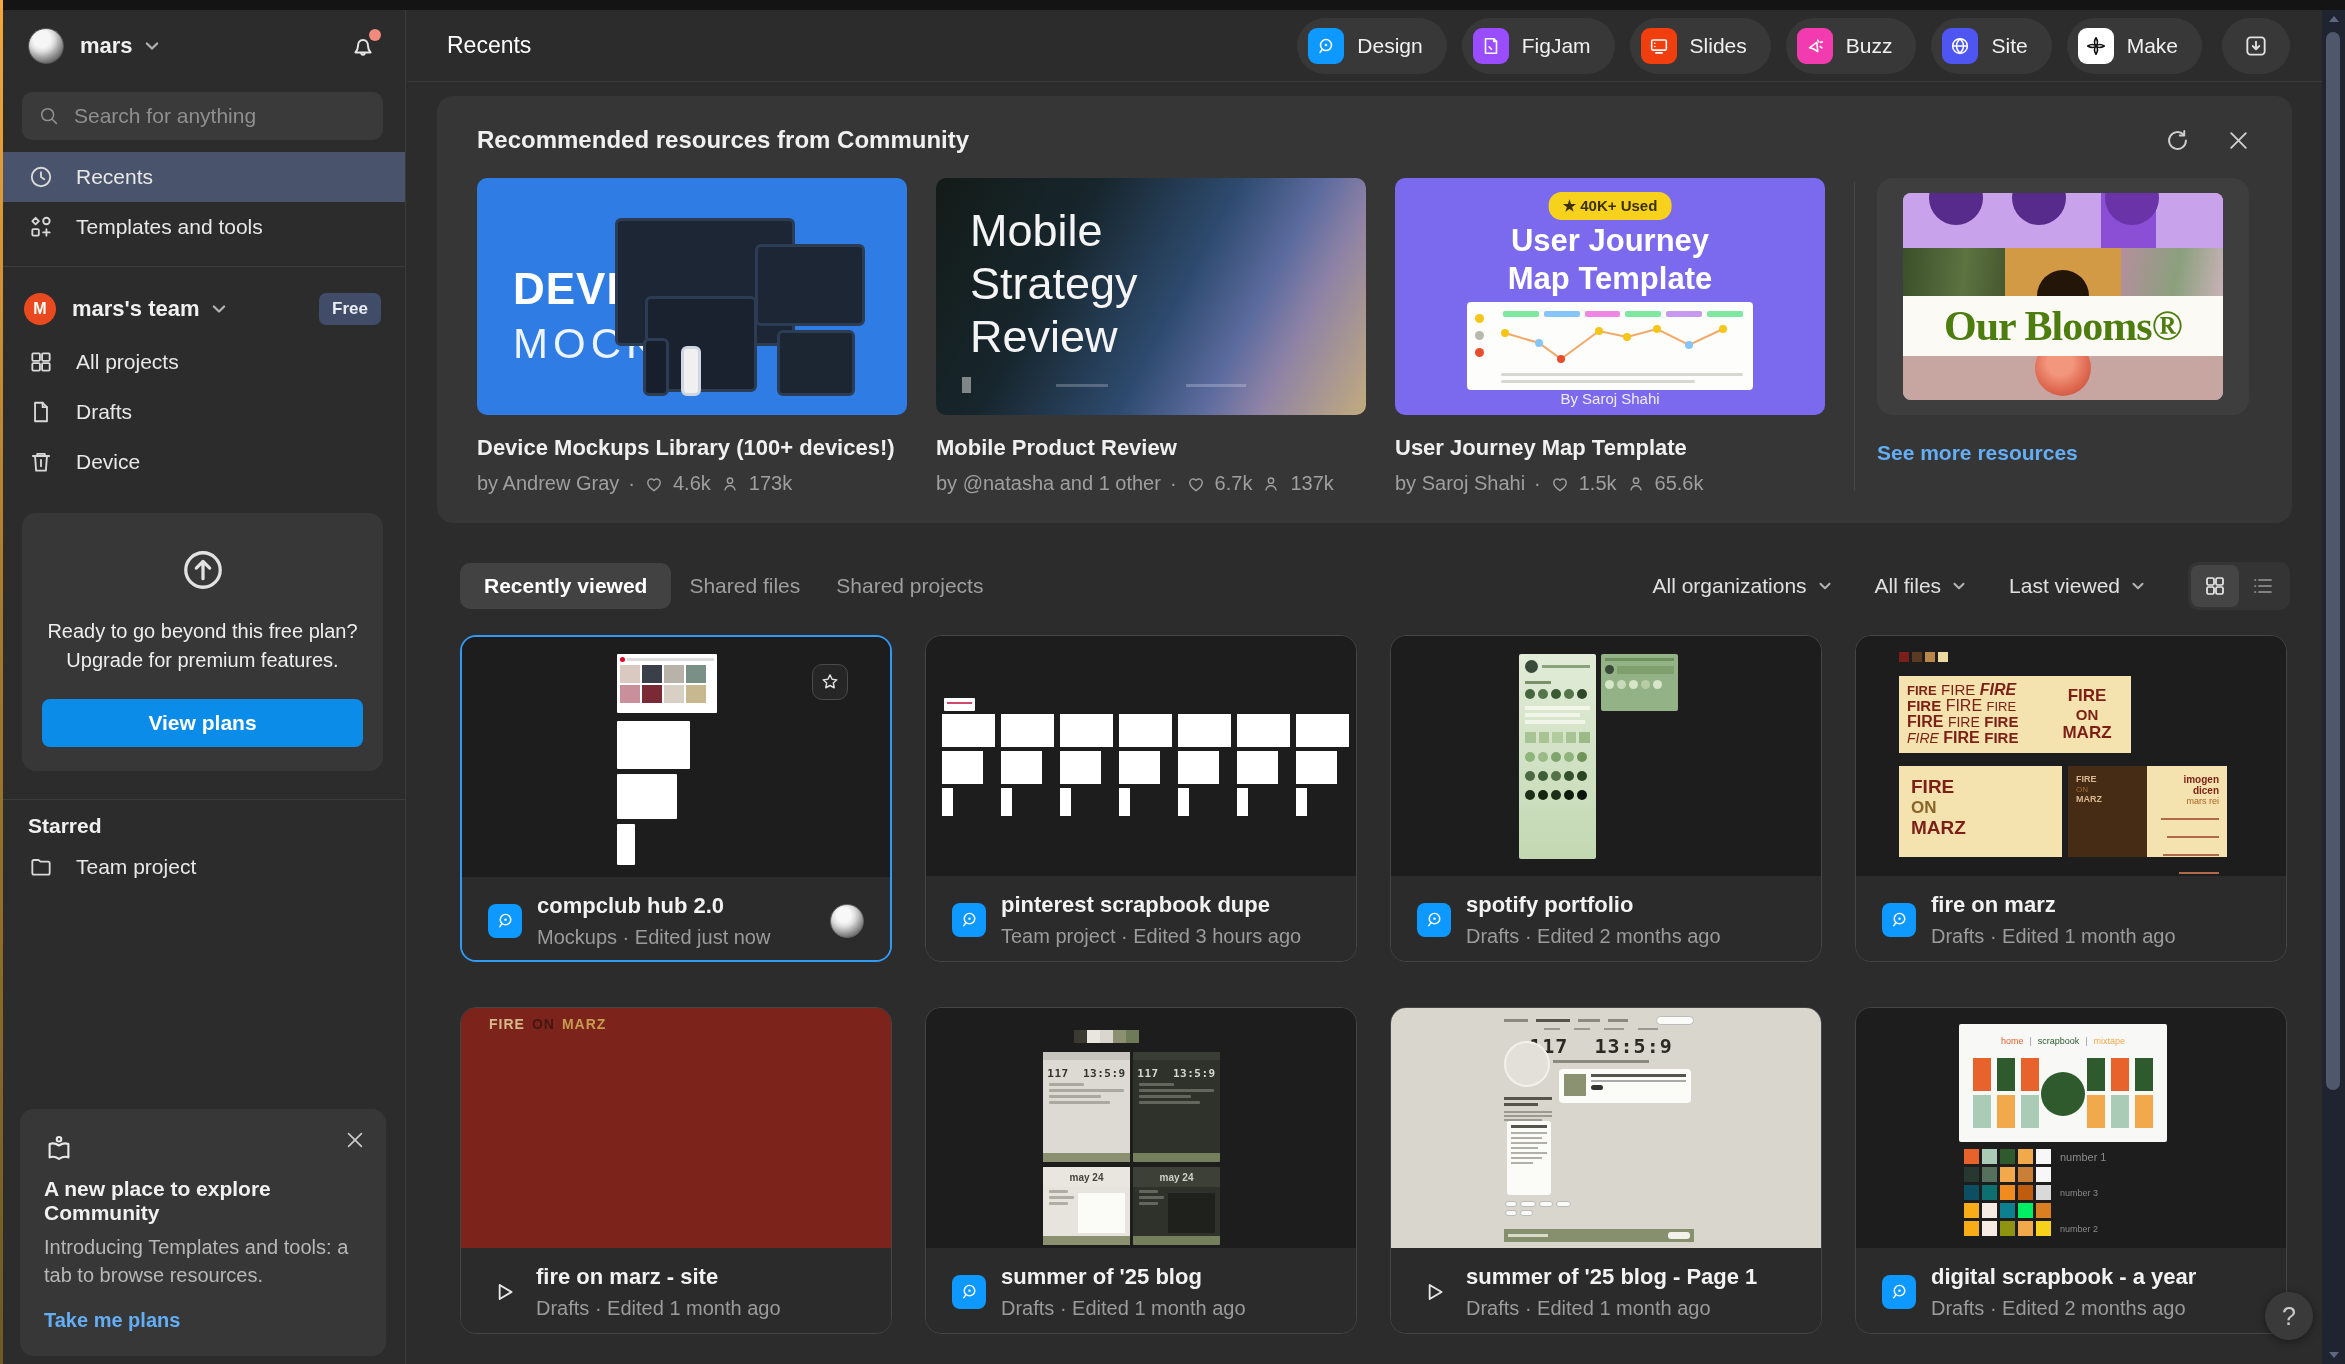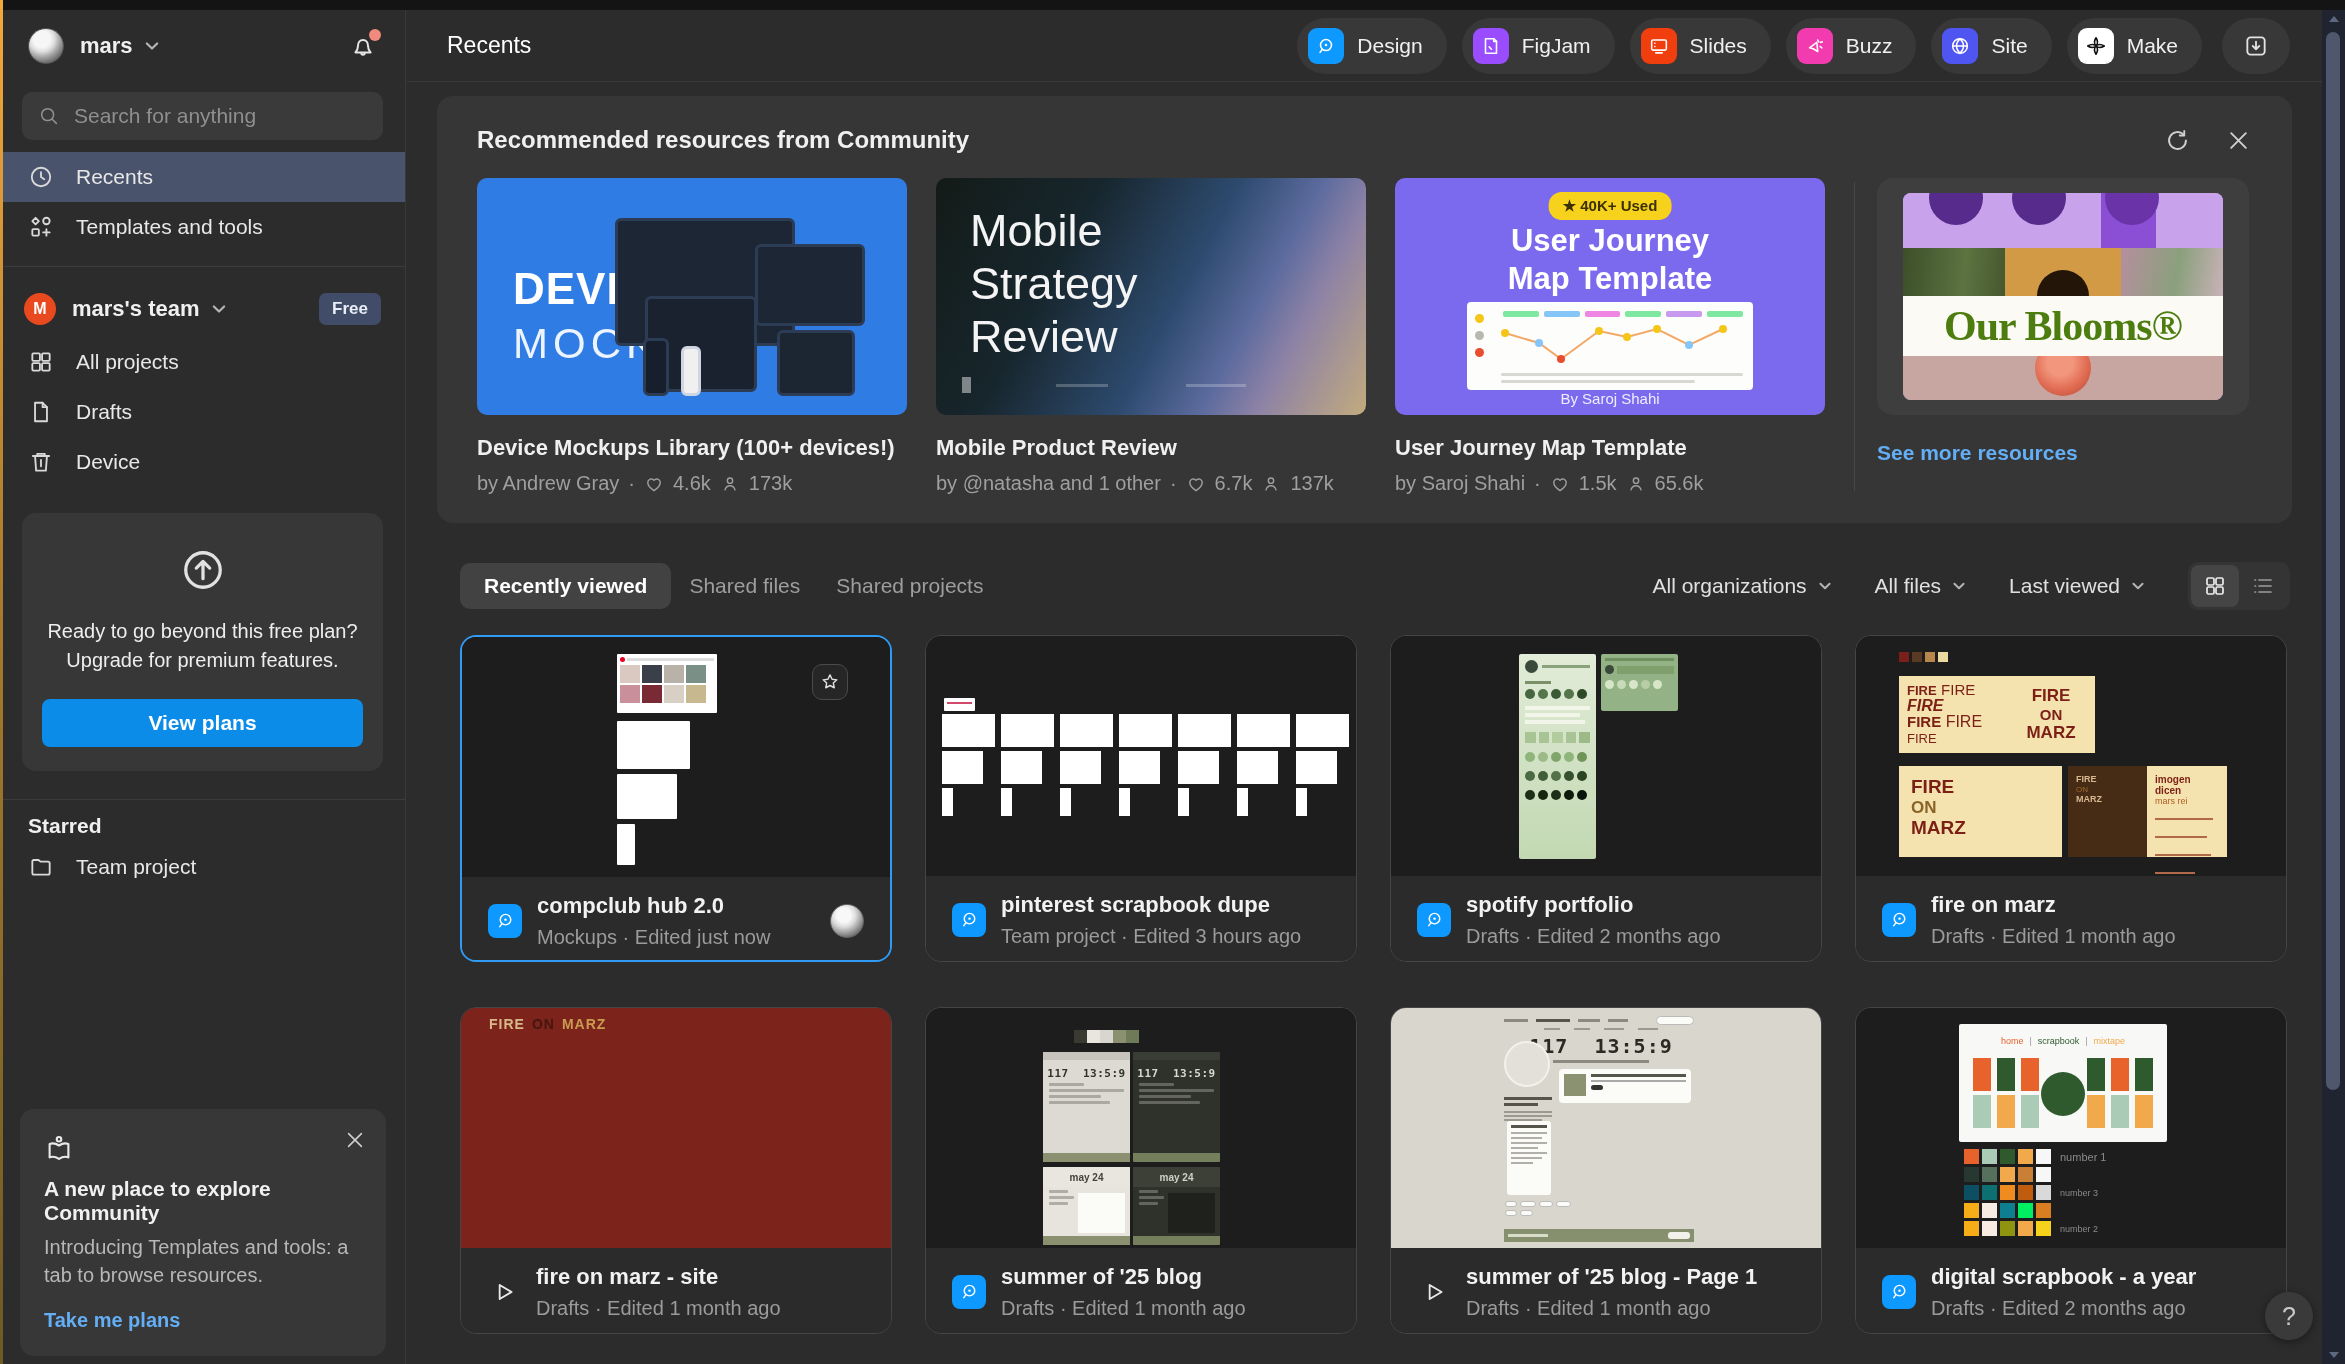--- a/index.html
+++ b/index.html
@@ -769,21 +769,21 @@
     </div>
 
     <div class="fcard">
       <div class="fthumb" style="font-family:'Liberation Sans',sans-serif">
         <div style="position:absolute;left:43px;top:16px;display:flex;gap:3px">
           <i style="width:10px;height:10px;background:#7a1f1a"></i>
             <i style="width:10px;height:10px;background:#5a3a22"></i>
             <i style="width:10px;height:10px;background:#b8864a"></i>
             <i style="width:10px;height:10px;background:#ecd9a0"></i>
         </div>
-        <div style="position:absolute;left:43px;top:40px;width:196px;height:77px;background:#f4e3ae;display:flex;padding:6px 8px">
+        <div style="position:absolute;left:43px;top:40px;width:232px;height:77px;background:#f4e3ae;display:flex;padding:6px 8px">
           <div style="flex:1;color:#7c1f16;line-height:1;overflow:hidden">
             <span style="font-size:13px;font-weight:700">FIRE</span>
             <span style="font-size:15px">FIRE</span>
             <span style="font-size:16px;font-weight:700;font-style:italic">FIRE</span><br>
             <span style="font-size:15px;font-weight:700">FIRE</span>
             <span style="font-size:16px">FIRE</span>
             <span style="font-size:13px">FIRE</span><br>
             <span style="font-size:16px;font-weight:700">FIRE</span>
             <span style="font-size:14px">FIRE</span>
             <span style="font-size:15px;font-weight:700">FIRE</span><br>
@@ -800,21 +800,21 @@
         <div style="position:absolute;left:43px;top:130px;width:163px;height:91px;background:#f4e3ae;padding:10px 12px;line-height:1.15">
           <div style="font-size:19px;font-weight:700;color:#7c1f16">FIRE</div>
           <div style="font-size:17px;font-weight:700;color:#8a6428">ON</div>
           <div style="font-size:19px;font-weight:700;color:#7c1f16">MARZ</div>
         </div>
         <div style="position:absolute;left:212px;top:130px;width:79px;height:91px;background:#462b15;padding:8px;line-height:1.2">
           <div style="font-size:9px;font-weight:700;color:#d8b890">FIRE</div>
           <div style="font-size:8px;color:#a06a30">ON</div>
           <div style="font-size:9px;font-weight:700;color:#d8b890">MARZ</div>
         </div>
-        <div style="position:absolute;left:291px;top:130px;width:80px;height:91px;background:#f4e3ae;padding:8px;">
+        <div style="position:absolute;left:291px;top:130px;width:80px;height:91px;background:#f4e3ae;padding:8px;text-align:right">
           <div style="font-size:10px;font-weight:700;color:#7c1f16">imogen dicen</div>
           <div style="font-size:9px;color:#b06028">mars rei</div>
           <i style="display:inline-block;width:58px;height:2px;background:#b06a4a;margin-top:8px"></i>
           <i style="display:inline-block;width:52px;height:2px;background:#b06a4a;margin-top:2px"></i>
           <i style="display:inline-block;width:56px;height:2px;background:#b06a4a;margin-top:2px"></i>
           <i style="display:inline-block;width:40px;height:2px;background:#b06a4a;margin-top:2px"></i>
         </div>
       </div>
       <div class="ffoot">
         <span class="fic" style="background: rgb(13, 153, 255);">

